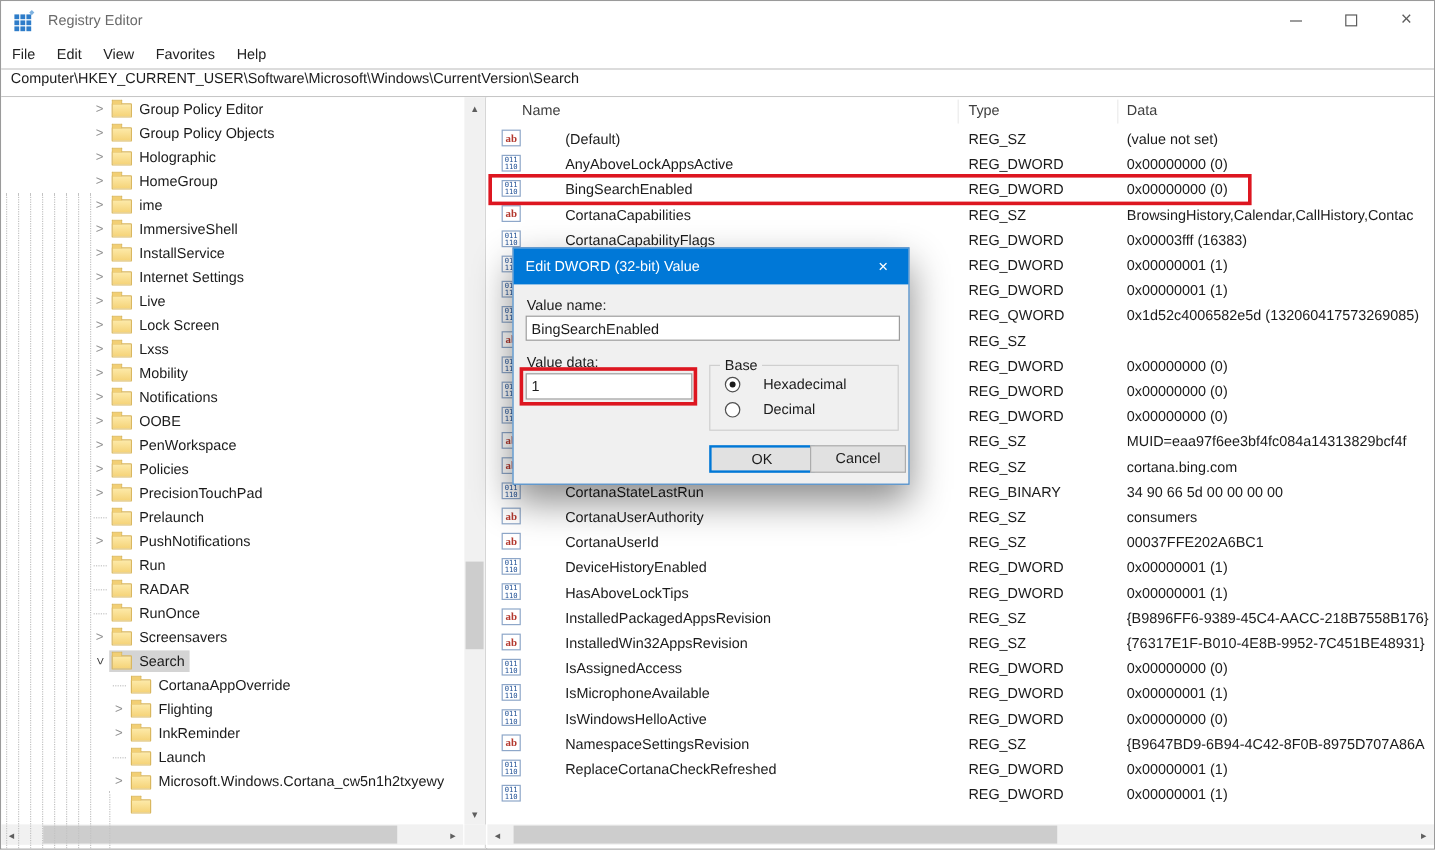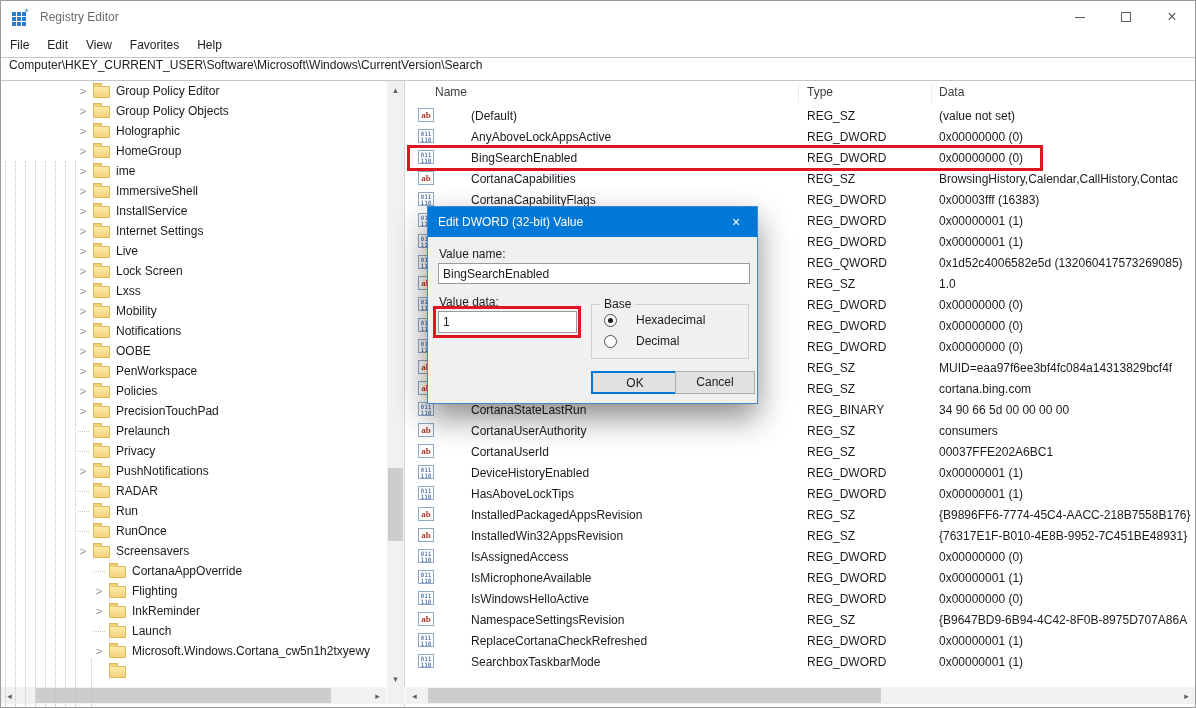--- a/index.html
+++ b/index.html
@@ -260,67 +260,65 @@
         <div class="trow lvl0">
           <span class="chev">
             <span class="stubline"></span>
           </span>
           <span class="tbody">
             <span class="folder"></span>
             <span>Prelaunch</span>
           </span>
         </div>
         <div class="trow lvl0">
+          <span class="chev">&gt;</span>
+          <span class="tbody">
+            <span class="folder"></span>
+            <span>PushNotifications</span>
+          </span>
+        </div>
+        <div class="trow lvl0">
           <span class="chev">
             <span class="stubline"></span>
           </span>
           <span class="tbody">
             <span class="folder"></span>
-            <span>Privacy</span>
-          </span>
-        </div>
-        <div class="trow lvl0">
-          <span class="chev">&gt;</span>
-          <span class="tbody">
-            <span class="folder"></span>
-            <span>PushNotifications</span>
+            <span>Run</span>
           </span>
         </div>
         <div class="trow lvl0">
           <span class="chev">
             <span class="stubline"></span>
           </span>
           <span class="tbody">
             <span class="folder"></span>
             <span>RADAR</span>
           </span>
         </div>
         <div class="trow lvl0">
           <span class="chev">
             <span class="stubline"></span>
           </span>
           <span class="tbody">
             <span class="folder"></span>
-            <span>Run</span>
-          </span>
-        </div>
-        <div class="trow lvl0">
-          <span class="chev">
-            <span class="stubline"></span>
-          </span>
-          <span class="tbody">
-            <span class="folder"></span>
             <span>RunOnce</span>
           </span>
         </div>
         <div class="trow lvl0">
           <span class="chev">&gt;</span>
           <span class="tbody">
             <span class="folder"></span>
             <span>Screensavers</span>
+          </span>
+        </div>
+        <div class="trow lvl0">
+          <span class="chev exp">&gt;</span>
+          <span class="tbody sel">
+            <span class="folder"></span>
+            <span>Search</span>
           </span>
         </div>
         <div class="trow lvl1">
           <span class="chev">
             <span class="stubline"></span>
           </span>
           <span class="tbody">
             <span class="folder"></span>
             <span>CortanaAppOverride</span>
           </span>
@@ -430,21 +428,20 @@
         <div class="lrow">
           <span class="ricon bin">011<br>110</span>
           <span class="cell-name"></span>
           <span class="cell-type">REG_QWORD</span>
           <span class="cell-data">0x1d52c4006582e5d (132060417573269085)</span>
         </div>
         <div class="lrow">
           <span class="ricon str">ab</span>
           <span class="cell-name"></span>
           <span class="cell-type">REG_SZ</span>
-          <span class="cell-data">1.0</span>
         </div>
         <div class="lrow">
           <span class="ricon bin">011<br>110</span>
           <span class="cell-name"></span>
           <span class="cell-type">REG_DWORD</span>
           <span class="cell-data">0x00000000 (0)</span>
         </div>
         <div class="lrow">
           <span class="ricon bin">011<br>110</span>
           <span class="cell-name"></span>
@@ -496,21 +493,21 @@
         <div class="lrow">
           <span class="ricon bin">011<br>110</span>
           <span class="cell-name">HasAboveLockTips</span>
           <span class="cell-type">REG_DWORD</span>
           <span class="cell-data">0x00000001 (1)</span>
         </div>
         <div class="lrow">
           <span class="ricon str">ab</span>
           <span class="cell-name">InstalledPackagedAppsRevision</span>
           <span class="cell-type">REG_SZ</span>
-          <span class="cell-data">{B9896FF6-7774-45C4-AACC-218B7558B176}</span>
+          <span class="cell-data">{B9896FF6-9389-45C4-AACC-218B7558B176}</span>
         </div>
         <div class="lrow">
           <span class="ricon str">ab</span>
           <span class="cell-name">InstalledWin32AppsRevision</span>
           <span class="cell-type">REG_SZ</span>
           <span class="cell-data">{76317E1F-B010-4E8B-9952-7C451BE48931}</span>
         </div>
         <div class="lrow">
           <span class="ricon bin">011<br>110</span>
           <span class="cell-name">IsAssignedAccess</span>
@@ -536,21 +533,20 @@
           <span class="cell-data">{B9647BD9-6B94-4C42-8F0B-8975D707A86A</span>
         </div>
         <div class="lrow">
           <span class="ricon bin">011<br>110</span>
           <span class="cell-name">ReplaceCortanaCheckRefreshed</span>
           <span class="cell-type">REG_DWORD</span>
           <span class="cell-data">0x00000001 (1)</span>
         </div>
         <div class="lrow">
           <span class="ricon bin">011<br>110</span>
-          <span class="cell-name">SearchboxTaskbarMode</span>
           <span class="cell-type">REG_DWORD</span>
           <span class="cell-data">0x00000001 (1)</span>
         </div>
       </div>
     <div class="sb-track hscroll-right">
       <span class="sb-arrow" style="left:0;">◂</span>
       <div class="sb-thumb hthumb-right"></div>
       <span class="sb-arrow" style="right:0;">▸</span>
     </div>
   </div>

